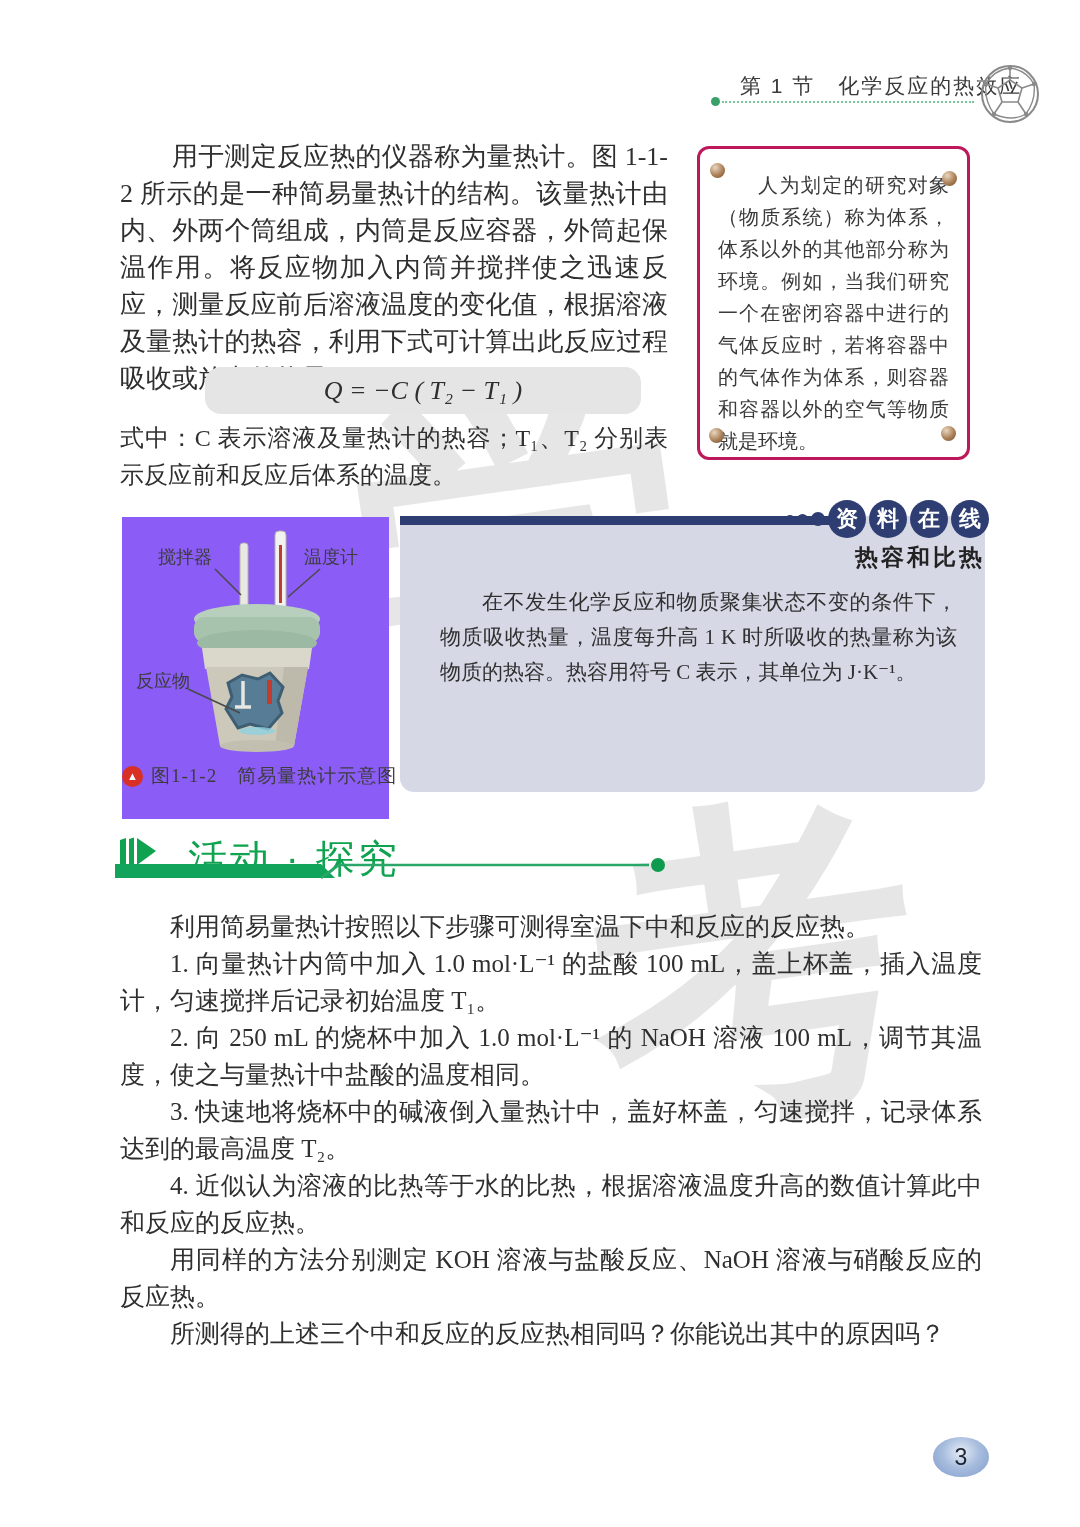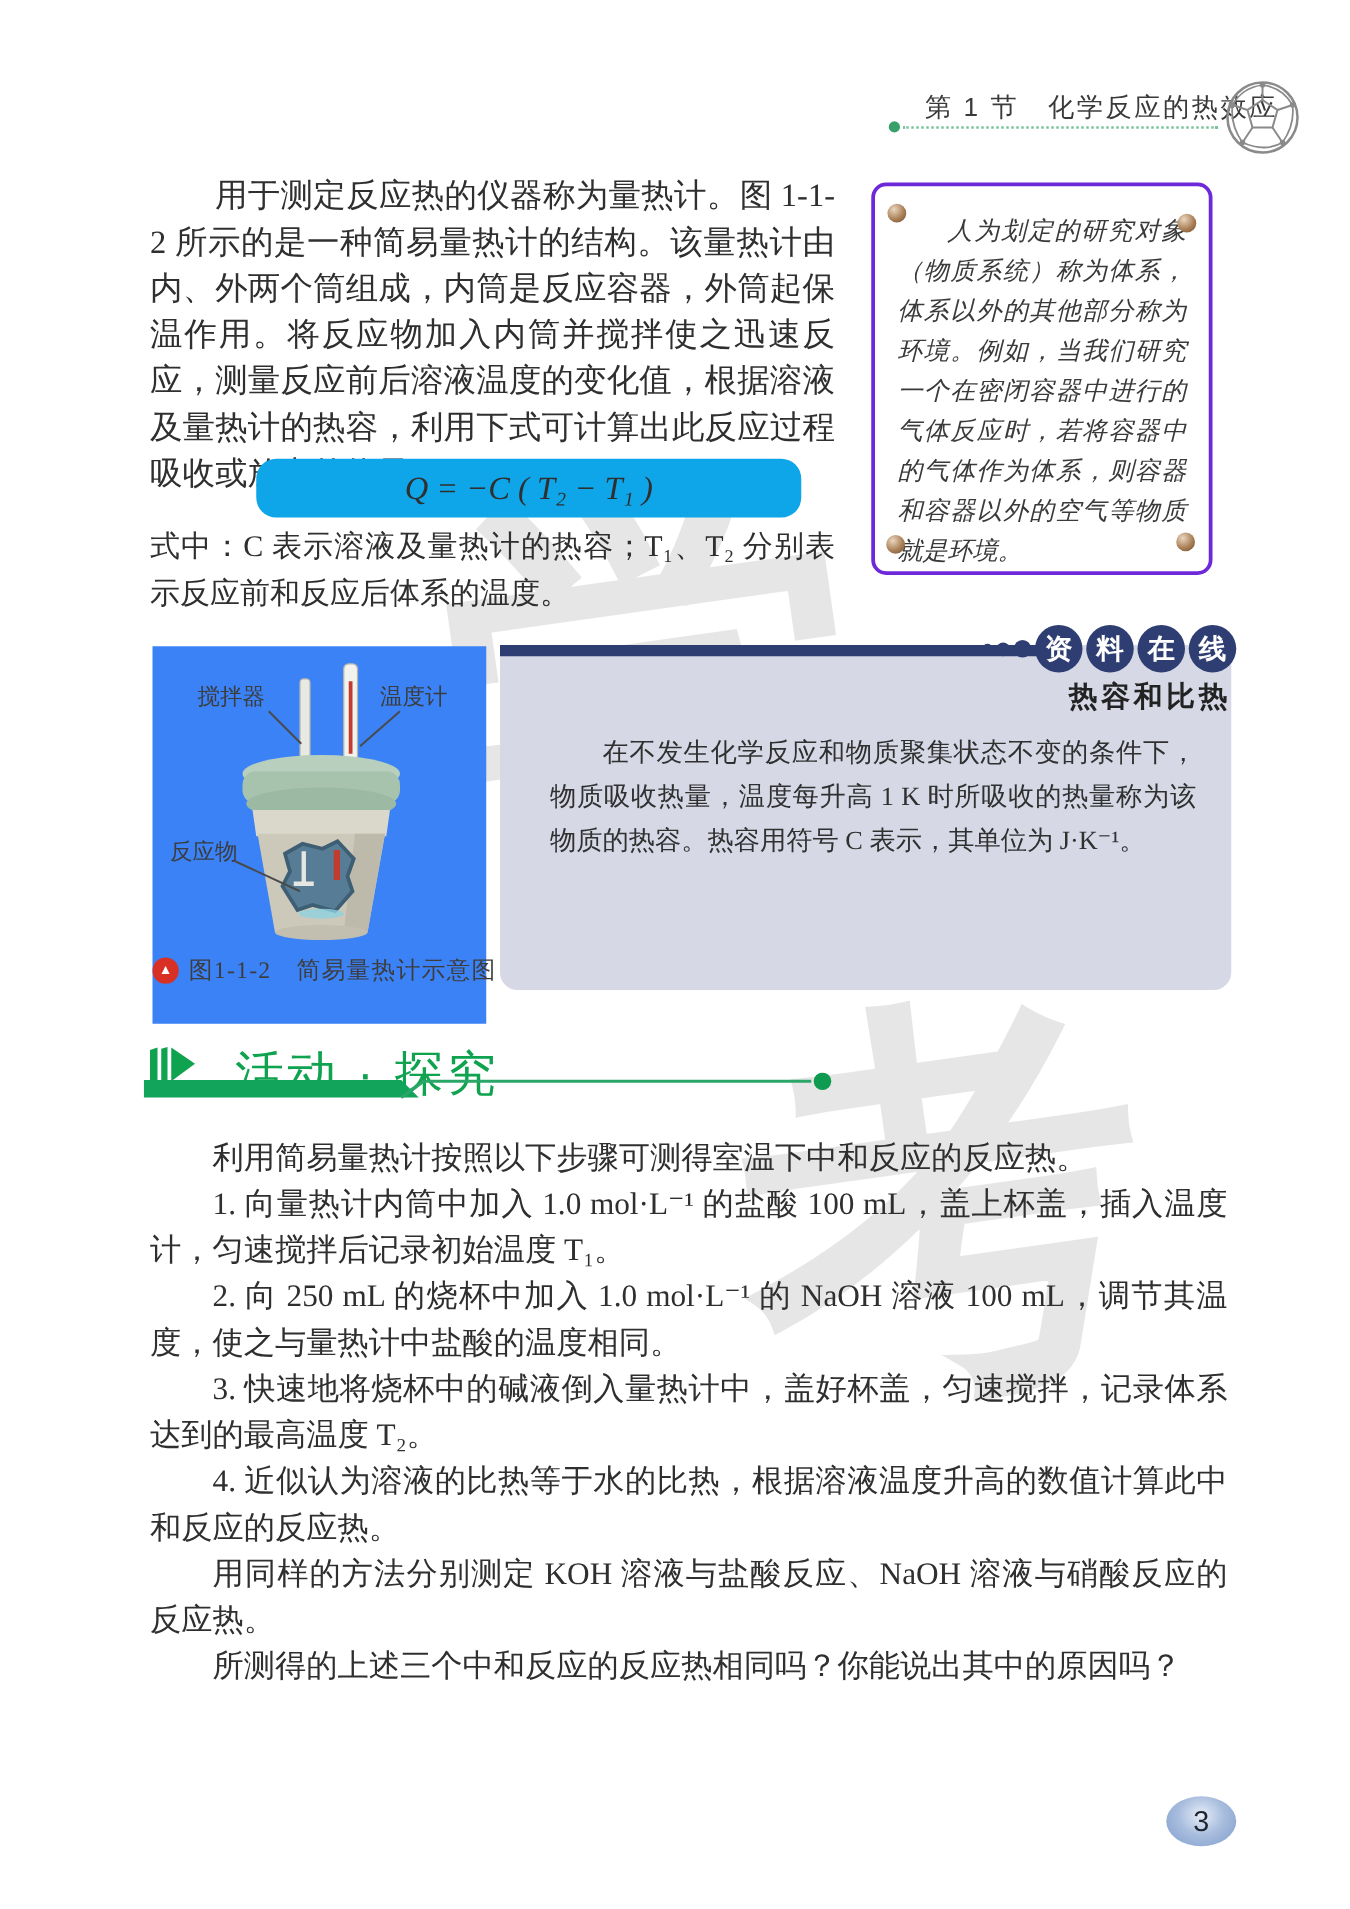--- a/index.html
+++ b/index.html
@@ -13,35 +13,35 @@
   .content{position:relative;z-index:1;}
   
   .hdr-title{position:absolute;left:740px;top:72px;font-size:21px;letter-spacing:2px;color:#3a3a3a;
              font-family:"Liberation Sans",sans-serif;}
   .hdr-rule{position:absolute;left:722px;top:101px;width:252px;border-top:2px dotted #7cc49a;}
   .hdr-dot{position:absolute;left:711px;top:97px;width:9px;height:9px;border-radius:50%;background:#3aa06a;}
   .fullerene{position:absolute;left:976px;top:60px;}
   
   .p-intro{position:absolute;left:120px;top:138px;width:548px;font-size:26px;line-height:37px;
            text-align:justify;text-indent:2em;margin:0;}
-  .formula-box{position:absolute;left:205px;top:367px;width:436px;height:47px;background:#0ea5e9;
+  .formula-box{position:absolute;left:205px;top:367px;width:436px;height:47px;background:#e5e5e5;
                border-radius:16px;display:flex;align-items:center;justify-content:center;}
   .formula-text{font-style:italic;font-size:26px;color:#2f2f2f;}
   .p-after{position:absolute;left:120px;top:420px;width:548px;font-size:24px;line-height:37px;
            text-align:justify;margin:0;}
   
-  .note-box{position:absolute;left:697px;top:146px;width:273px;height:314px;border:3px solid #6d28d9;
-            border-radius:12px;background:#fff;box-sizing:border-box;font-style:italic;}
+  .note-box{position:absolute;left:697px;top:146px;width:273px;height:314px;border:3px solid #be185d;
+            border-radius:12px;background:#fff;box-sizing:border-box;}
   .note-text{margin:20px 18px 0 18px;font-size:20px;line-height:32px;text-align:justify;text-indent:2em;color:#3a3a3a;}
   .ball{position:absolute;width:15px;height:15px;border-radius:50%;
         background:radial-gradient(circle at 35% 30%, #ead6c0, #aa8057 55%, #6d4c2e);}
   .ball-tl{left:10px;top:14px;} .ball-tr{right:10px;top:22px;}
   .ball-bl{left:9px;bottom:14px;} .ball-br{right:11px;bottom:16px;}
   
-  .figure{position:absolute;left:122px;top:517px;width:267px;height:302px;background:#3b82f6;}
+  .figure{position:absolute;left:122px;top:517px;width:267px;height:302px;background:#8b5cf6;}
   .fig-caption{position:absolute;left:122px;top:763px;display:flex;align-items:center;gap:8px;}
   .cap-marker{width:21px;height:21px;border-radius:50%;background:#d93025;display:flex;
               align-items:center;justify-content:center;color:#fff;font-size:11px;line-height:1;}
   .cap-text{font-size:19px;color:#3d3d3d;letter-spacing:1px;}
   
   .infobox{position:absolute;left:400px;top:516px;width:585px;height:276px;background:#d6d8e6;
            border-radius:0 6px 14px 14px;}
   .infobox-bar{position:absolute;left:0;top:0;width:452px;height:9px;background:#2e3d72;}
   .badge{position:absolute;right:-4px;top:-16px;display:flex;align-items:center;gap:3px;}
   .badge .d1{width:8px;height:8px;border-radius:50%;background:#2e3d72;}

